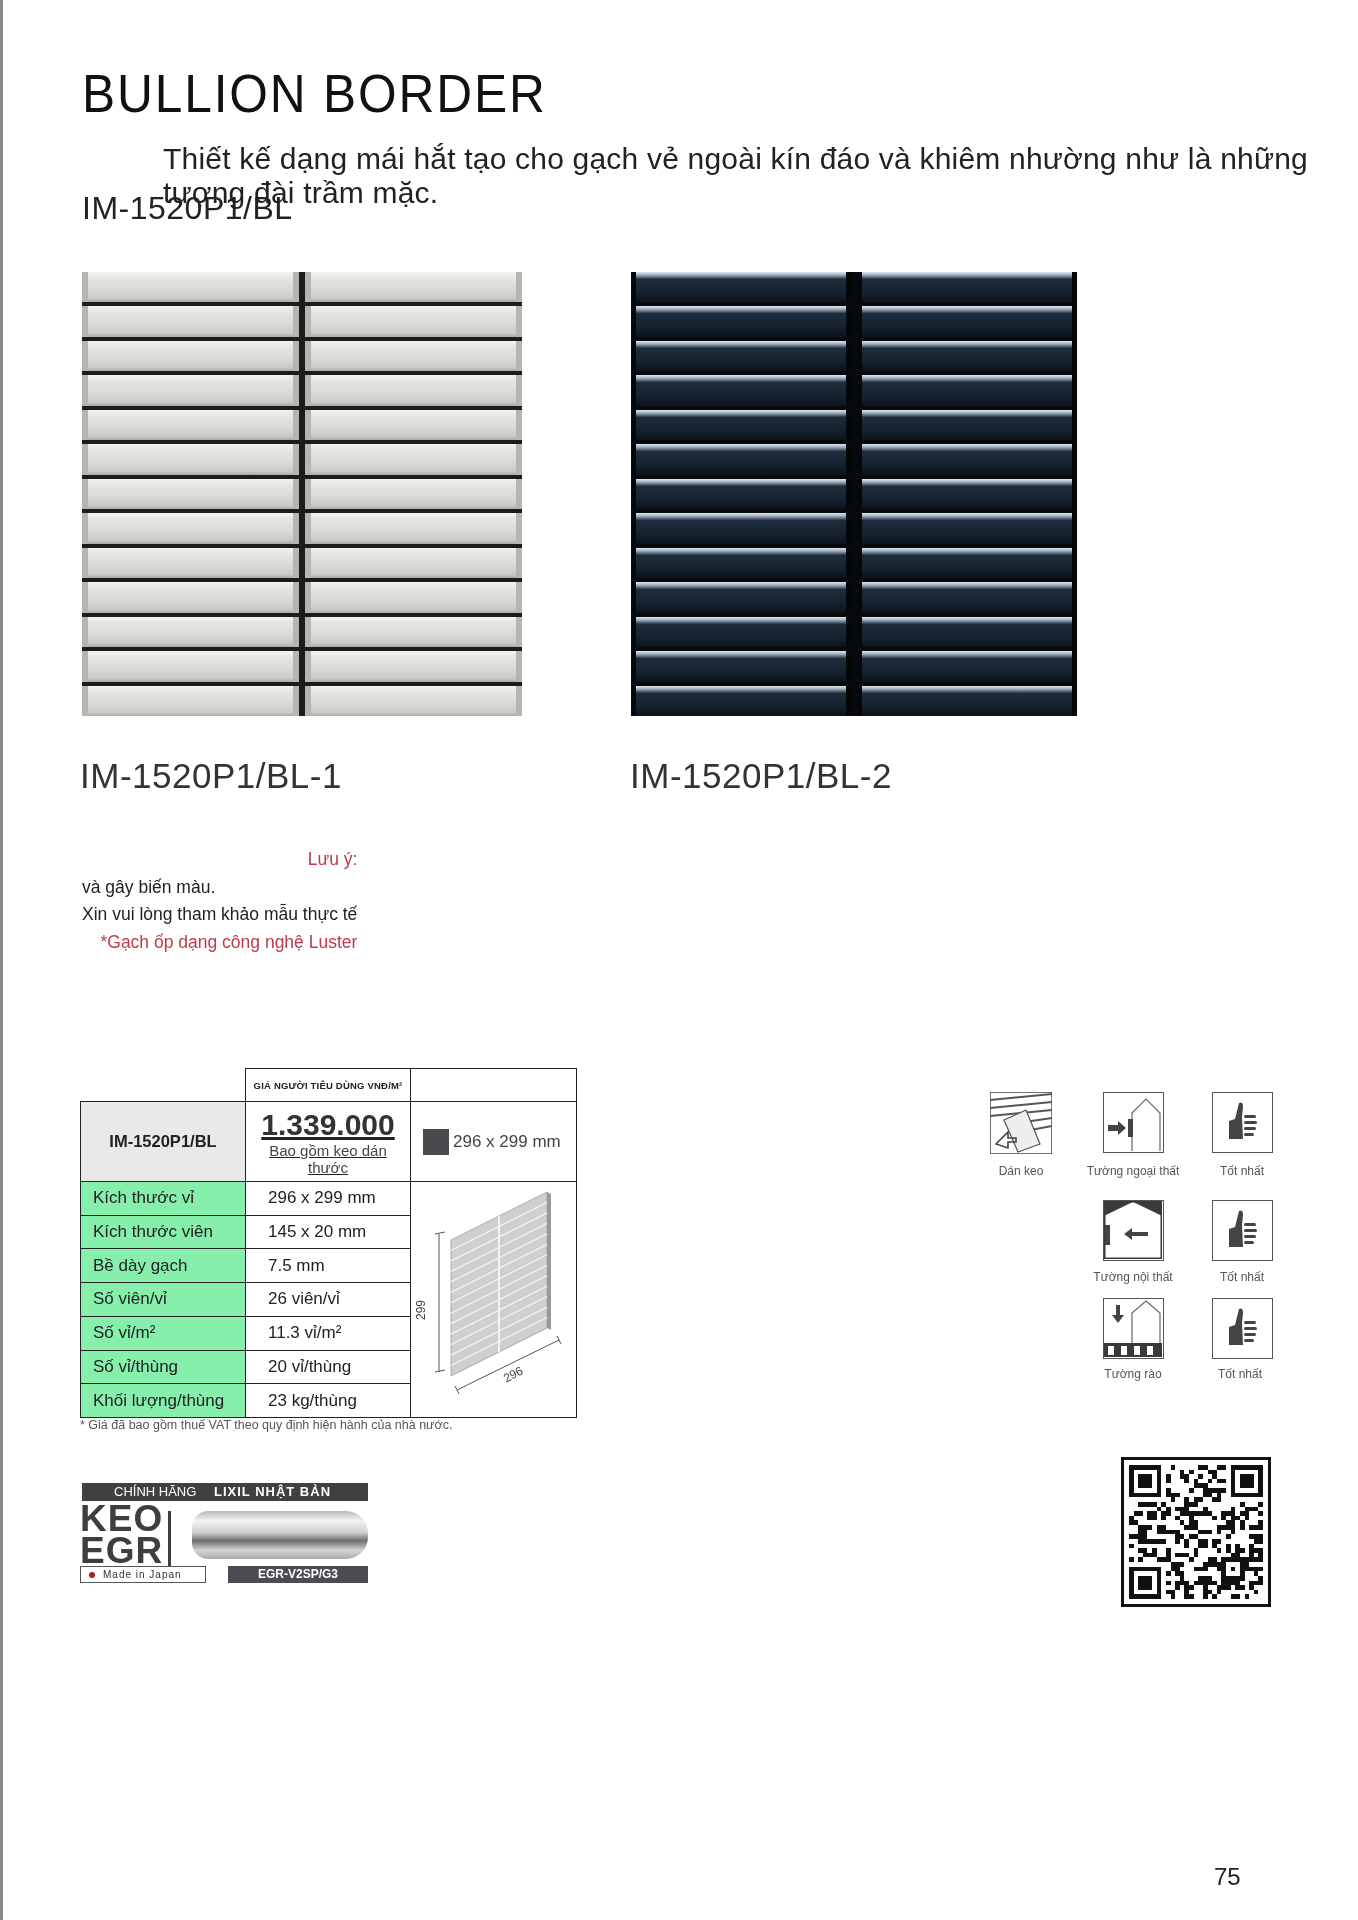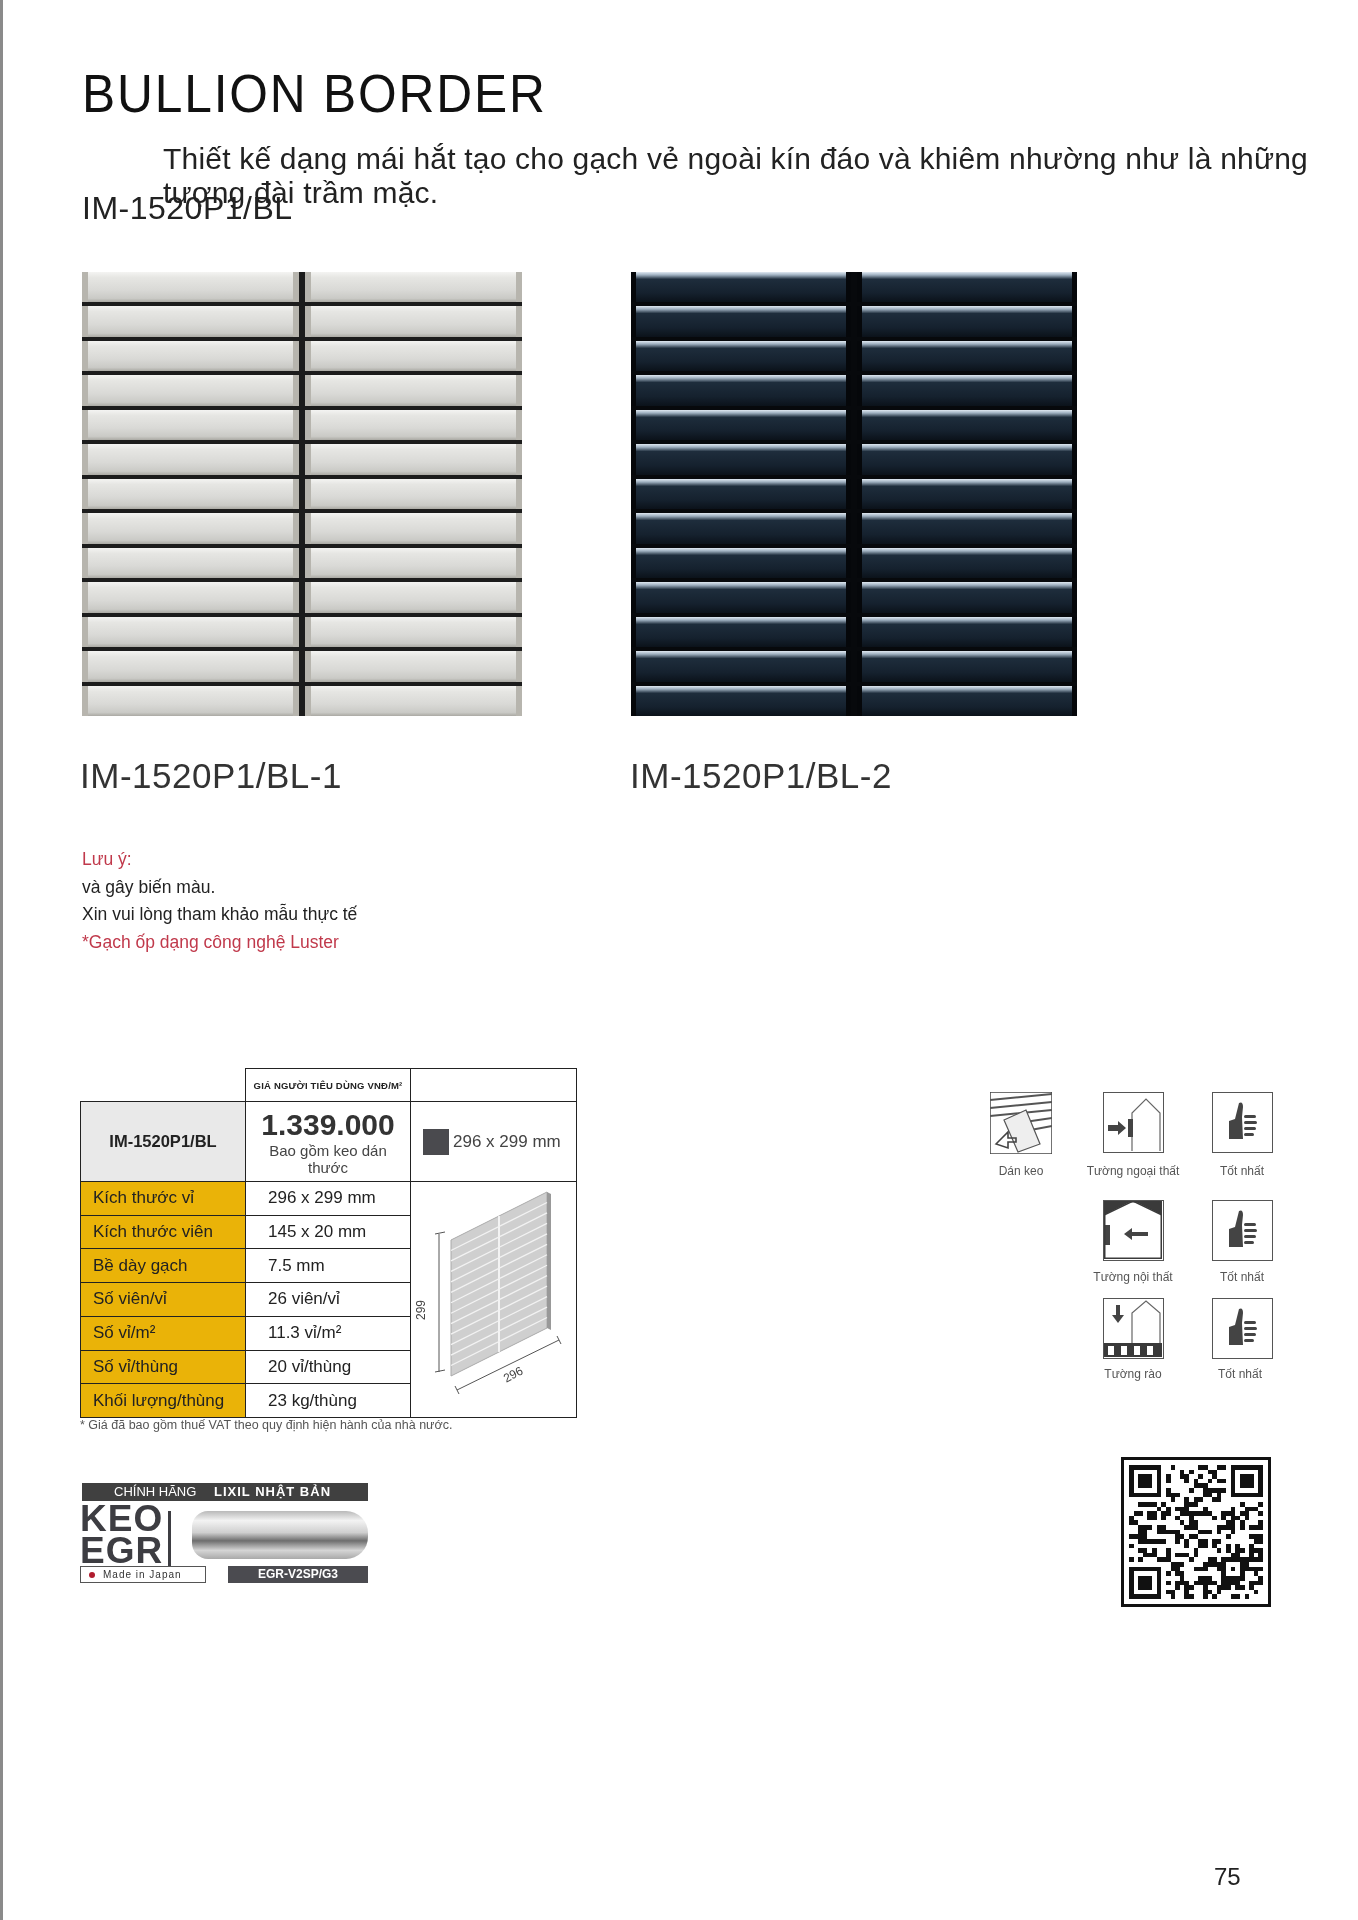--- a/index.html
+++ b/index.html
@@ -17,31 +17,31 @@
   .tile-row { flex: 1; display: flex; gap: 6px; margin-bottom: 4px; }
   .tile-row:last-child { margin-bottom: 0; }
   .tile-light .chip { flex: 1; background: linear-gradient(#f4f4f2 0%, #e6e6e3 18%, #d9d9d6 60%, #cacac6 88%, #aaa9a3 100%); border-left: 6px solid #b7b5ae; border-right: 6px solid #b7b5ae; }
   .tile-dark .chip { flex: 1; background: linear-gradient(#dfe8f1 0%, #9fb0c0 10%, #1e2d3c 24%, #15212e 70%, #0b121a 100%); border-left: 5px solid #05070a; border-right: 5px solid #05070a; }
 
   .variant-label { position: absolute; top: 756px; font-size: 35px; color: #333; letter-spacing: 0.5px; }
   .variant-1 { left: 80px; }
   .variant-2 { left: 630px; }
 
   .notes { position: absolute; left: 82px; top: 846px; font-size: 17.5px; line-height: 27.5px; color: #222; }
-  .notes .red { color: #c0394b; }
+  .notes .red { color: #c0394b; text-align: right; }
 
   .spec { position: absolute; left: 80px; top: 1068px; border-collapse: collapse; font-size: 17px; color: #222; }
   .spec td { border: 1.5px solid #222; height: 33px; padding: 0 12px; vertical-align: middle; }
-  .spec .label { background: #eab308; width: 165px; }
+  .spec .label { background: #86efac; width: 165px; }
   .spec .val { width: 165px; padding-left: 22px; }
   .spec .blank { border: none; }
   .spec .price-head { font-size: 9.5px; font-weight: 700; height: 26px; text-align: center; padding: 0 4px; letter-spacing: 0.2px; }
   .spec .head-empty { width: 165px; }
   .spec .code-cell { background: #e9e9e9; text-align: center; font-weight: 700; font-size: 16.5px; height: 80px; }
-  .spec .price-cell { text-align: center; padding: 4px; }
+  .spec .price-cell { text-align: center; padding: 4px; text-decoration: underline; }
   .price { font-size: 30px; font-weight: 700; color: #333; display: block; line-height: 34px; }
   .price-note { font-size: 15px; color: #444; display: block; }
   .size-cell { padding: 0 8px; }
   .size-swatch { display: inline-block; width: 26px; height: 26px; background: #4a4a4e; vertical-align: middle; margin-right: 4px; }
   .size-text { vertical-align: middle; font-size: 17px; color: #444; }
   .diagram-cell { padding: 0 !important; }
 
   .vat-note { position: absolute; left: 80px; top: 1418px; font-size: 12.5px; color: #555; }
 
   .keo { position: absolute; left: 80px; top: 1483px; width: 290px; height: 100px; }

